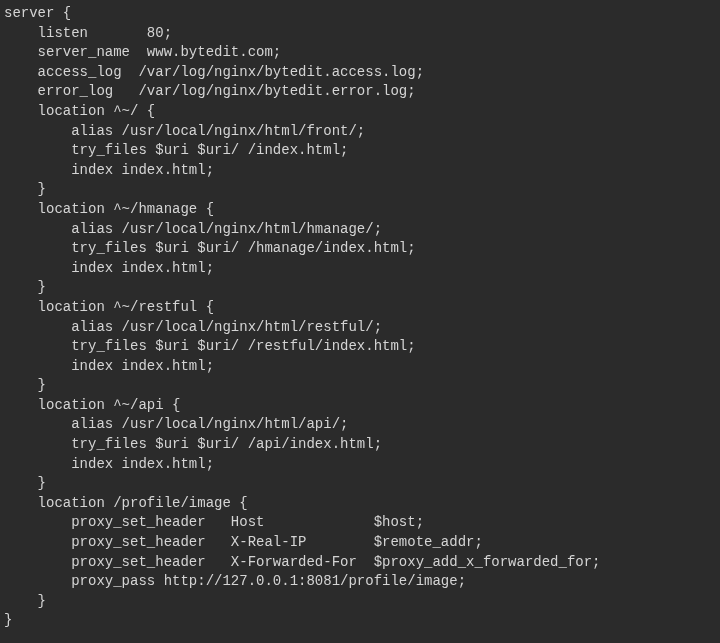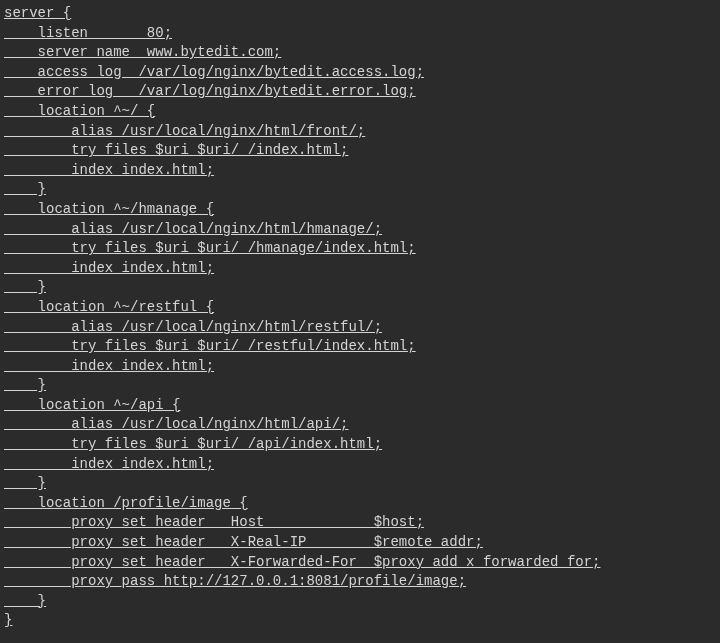--- a/index.html
+++ b/index.html
@@ -14,21 +14,20 @@
       font-size: 14px;
       line-height: 1.4;
       padding: 4px;
       width: 720px;
       height: 643px;
       overflow: hidden;
     }
     pre {
       white-space: pre;
       font-family: inherit;
-      text-decoration: underline;
     }
     .line {
       display: block;
     }
   </style>
 </head>
 <body>
 
 <pre><span class="line">server {</span><span class="line">    listen       80;</span><span class="line">    server_name  www.bytedit.com;</span><span class="line">    access_log  /var/log/nginx/bytedit.access.log;</span><span class="line">    error_log   /var/log/nginx/bytedit.error.log;</span><span class="line"></span><span class="line">    location ^~/ {</span><span class="line">        alias /usr/local/nginx/html/front/;</span><span class="line">        try_files $uri $uri/ /index.html;</span><span class="line">        index index.html;</span><span class="line">    }</span><span class="line">    location ^~/hmanage {</span><span class="line">        alias /usr/local/nginx/html/hmanage/;</span><span class="line">        try_files $uri $uri/ /hmanage/index.html;</span><span class="line">        index index.html;</span><span class="line">    }</span><span class="line">    location ^~/restful {</span><span class="line">        alias /usr/local/nginx/html/restful/;</span><span class="line">        try_files $uri $uri/ /restful/index.html;</span><span class="line">        index index.html;</span><span class="line">    }</span><span class="line">    location ^~/api {</span><span class="line">        alias /usr/local/nginx/html/api/;</span><span class="line">        try_files $uri $uri/ /api/index.html;</span><span class="line">        index index.html;</span><span class="line">    }</span><span class="line">    location /profile/image {</span><span class="line">        proxy_set_header   Host             $host;</span><span class="line">        proxy_set_header   X-Real-IP        $remote_addr;</span><span class="line">        proxy_set_header   X-Forwarded-For  $proxy_add_x_forwarded_for;</span><span class="line">        proxy_pass http://127.0.0.1:8081/profile/image;</span><span class="line">    }</span><span class="line">}</span></pre>
 

